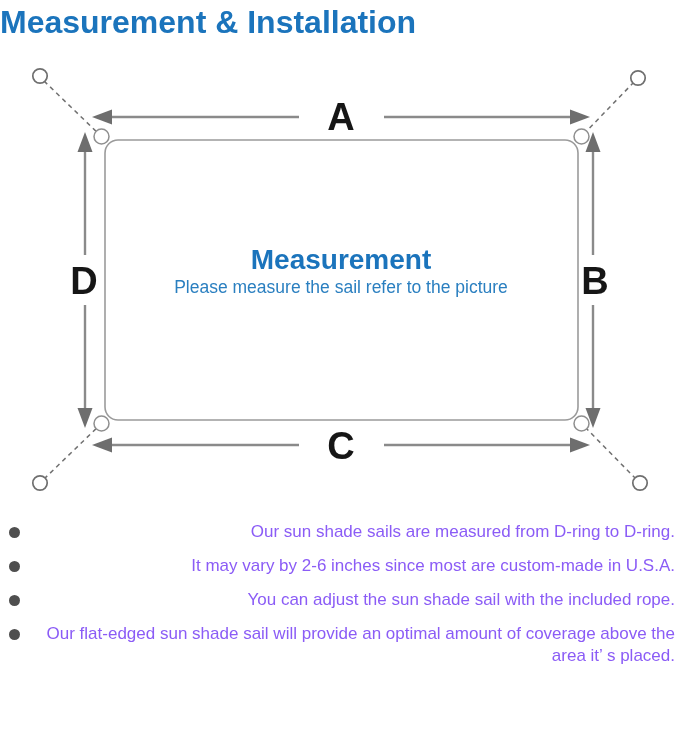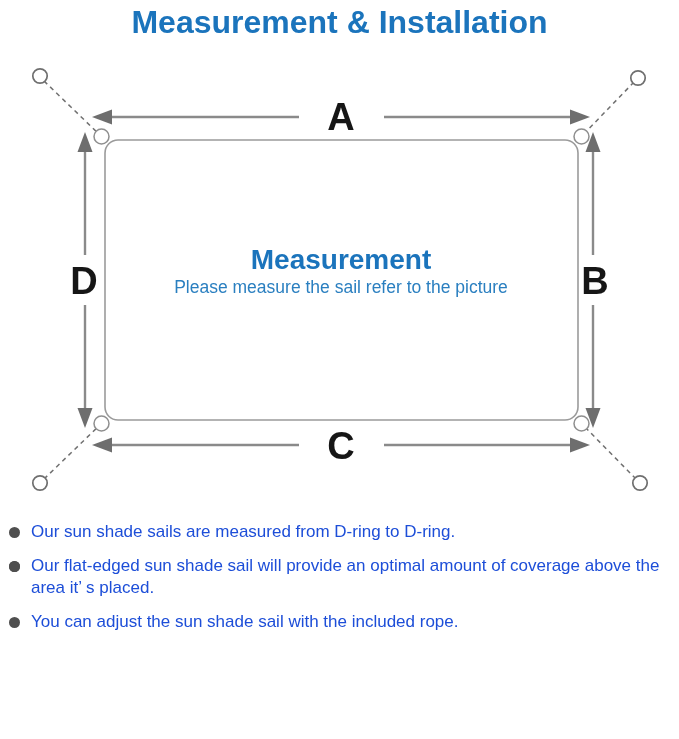--- a/index.html
+++ b/index.html
@@ -6,40 +6,41 @@
   body {
     width: 679px; height: 739px;
     background: #ffffff;
     font-family: "Liberation Sans", sans-serif;
     overflow: hidden;
   }
   .page { position: relative; width: 679px; height: 739px; background: #fff; }
 
   .page-title {
     margin: 0; padding-top: 4px;
-    text-align: center;
+    text-align: left;
     font-size: 32px; font-weight: bold;
     color: #1b74bc;
     letter-spacing: 0px;
   }
 
   .diagram-wrap { position: absolute; top: 55px; left: 0; width: 679px; height: 460px; }
   svg { display: block; }
 
   .notes {
     position: absolute; top: 521px; left: 0; right: 0;
     margin: 0; padding: 0 4px 0 0;
     list-style: none;
   }
   .note {
     position: relative;
     padding-left: 31px;
     margin-bottom: 12px;
     font-size: 17px; line-height: 22px;
-    color: #1d4ed8;
+    color: #8b5cf6;
+    text-align: right;
   }
   .bullet-dot {
     position: absolute; left: 9px; top: 6px;
     width: 11px; height: 11px; border-radius: 50%;
     background: #4f4f4f;
   }
 
   
   .dim-label { font-family: "Liberation Sans", sans-serif; font-size: 38px; font-weight: bold; fill: #161616; }
   .center-title { font-family: "Liberation Sans", sans-serif; font-size: 28px; font-weight: bold; fill: #1b74bc; }
@@ -120,24 +121,25 @@
     </svg>
   </div>
 
   <ul class="notes">
     <li class="note">
       <span class="bullet-dot"></span>
       <span>Our sun shade sails are measured from D-ring to D-ring.</span>
     </li>
     <li class="note">
       <span class="bullet-dot"></span>
+      <span>It may vary by 2-6 inches since most are custom-made in U.S.A.</span>
+    </li>
+    <li class="note">
+      <span class="bullet-dot"></span>
+      <span>You can adjust the sun shade sail with the included rope.</span>
     </li>
     <li class="note">
       <span class="bullet-dot"></span>
       <span>Our flat-edged sun shade sail will provide an optimal amount of coverage above the area it’ s placed.</span>
-    </li>
-    <li class="note">
-      <span class="bullet-dot"></span>
-      <span>You can adjust the sun shade sail with the included rope.</span>
     </li>
   </ul>
 
 </div>
 
 </body></html>

